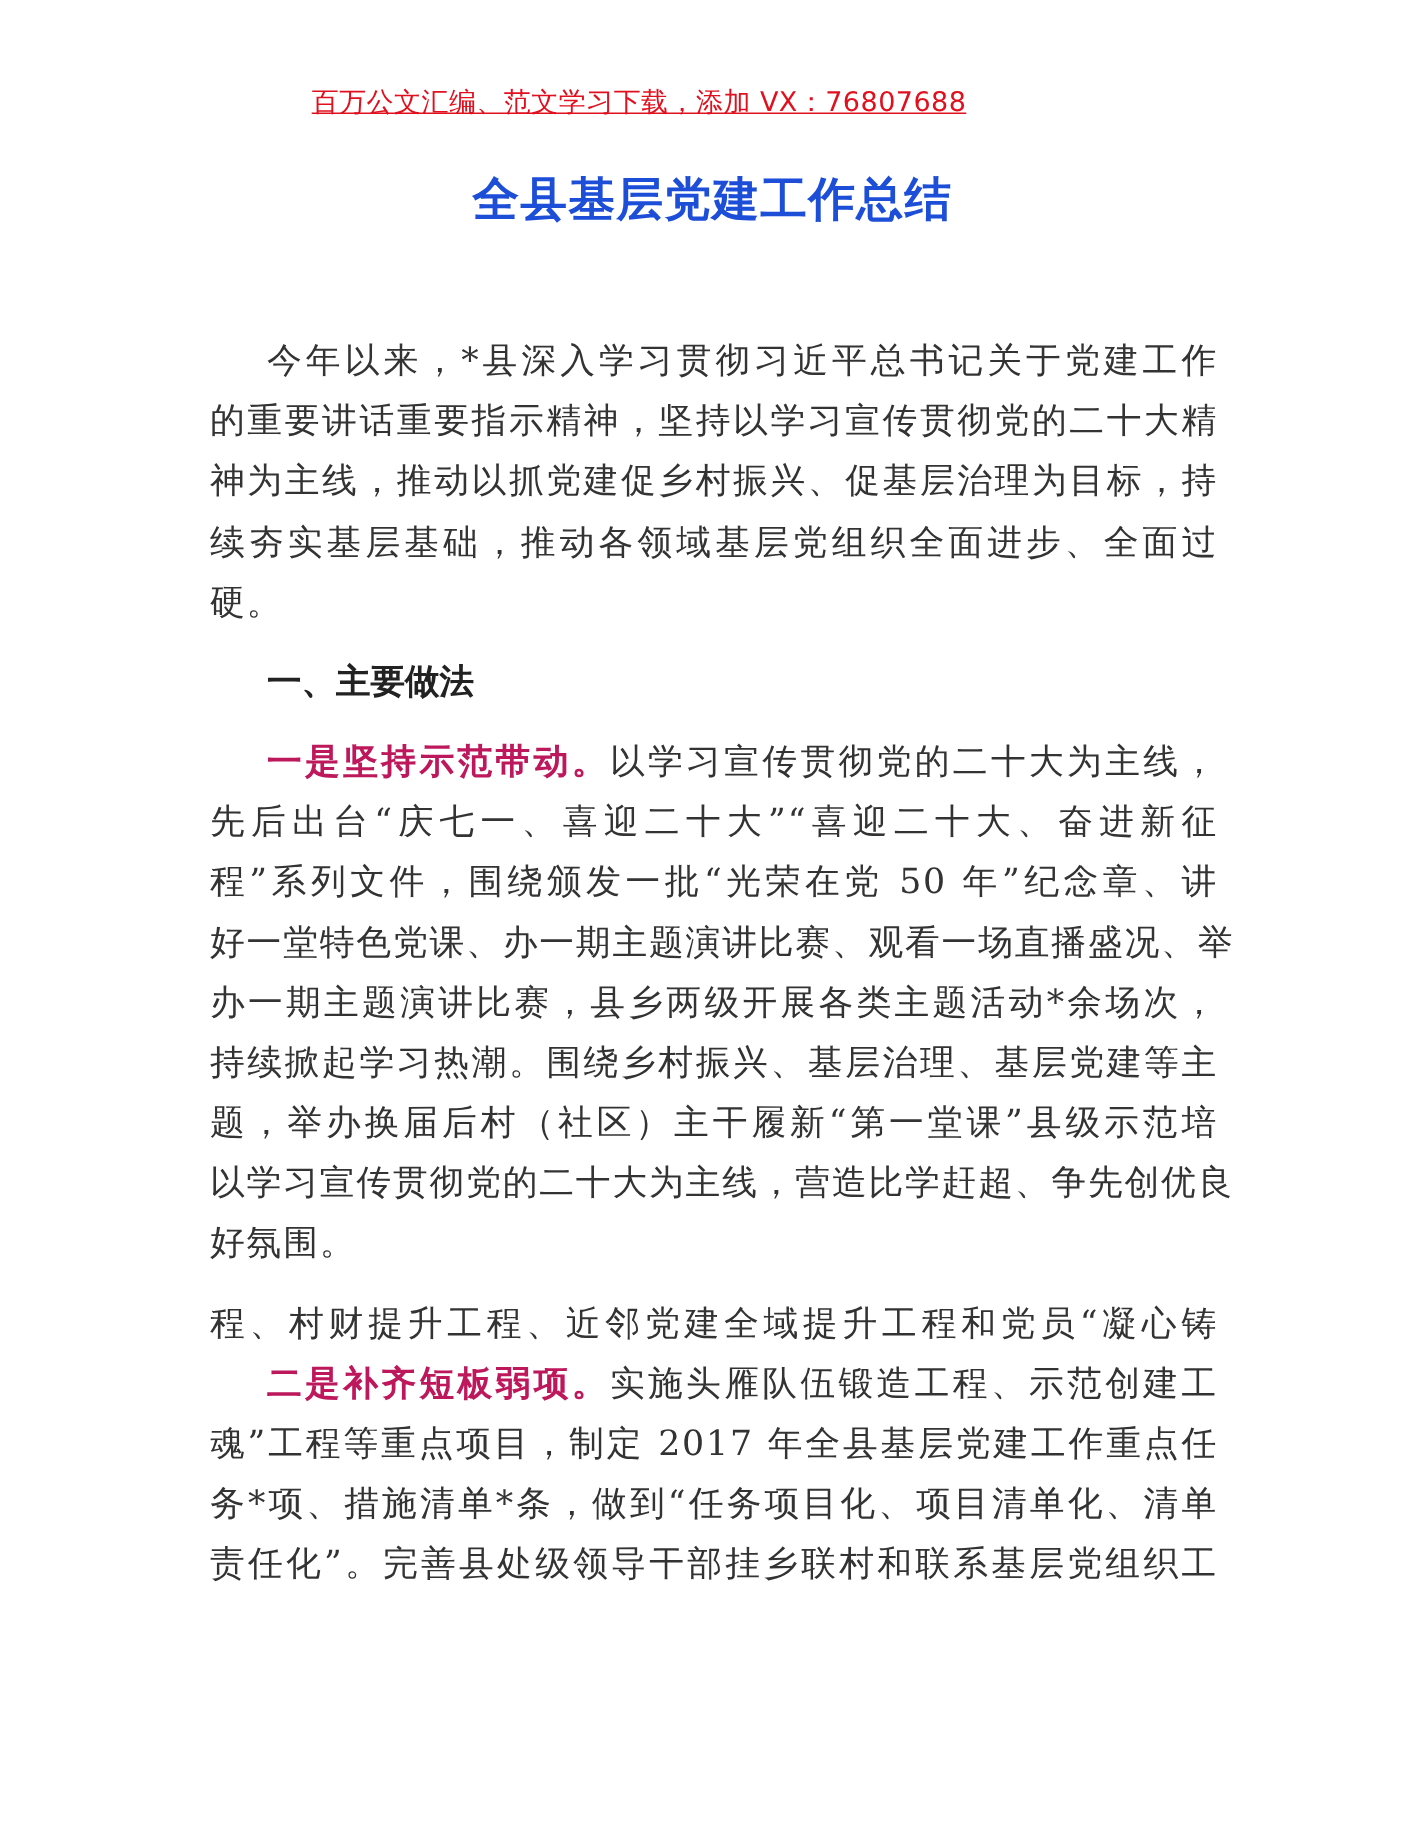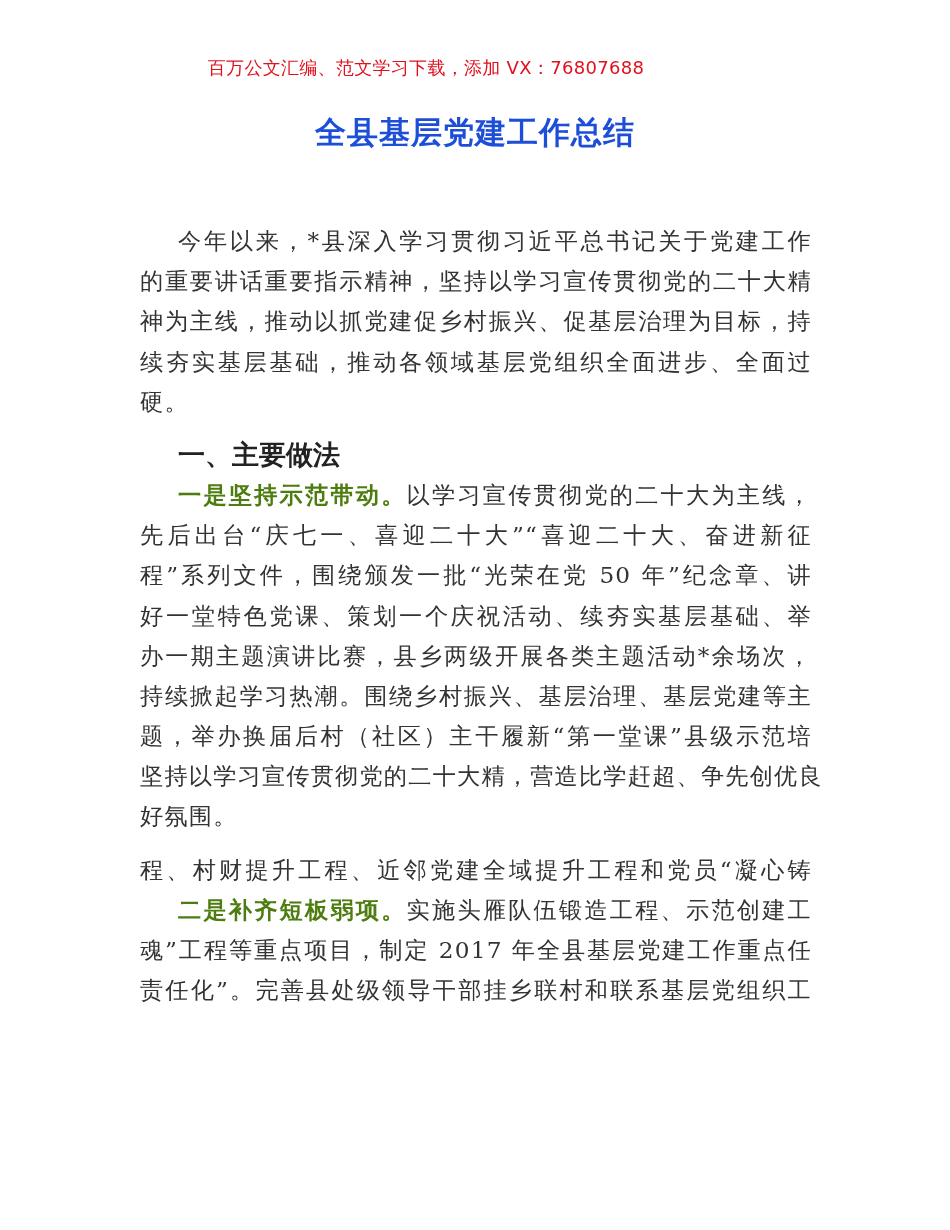--- a/index.html
+++ b/index.html
@@ -1,25 +1,25 @@
 <!DOCTYPE html>
 <html><head>
 <meta charset="utf-8">
 <style>
   html, body { margin: 0; padding: 0; background: #ffffff; }
   body { width: 950px; height: 1230px; position: relative; overflow: hidden; font-family: "DejaVu Serif", "Liberation Serif", serif; color: #333333; }
-  .watermark { position: absolute; top: 56px; left: 0; width: 852px; text-align: center; color: #e0101e; font-family: "DejaVu Sans", "Liberation Sans", sans-serif; font-size: 18px; letter-spacing: 0.3px; }
+  .watermark { position: absolute; top: 56px; left: 0; width: 852px; text-align: center; color: #e0101e; font-family: "DejaVu Sans", "Liberation Sans", sans-serif; font-size: 18px; letter-spacing: 0.3px; text-decoration: underline; }
   .title { position: absolute; top: 112px; left: 0; width: 950px; text-align: center; font-family: "DejaVu Sans", "Liberation Sans", sans-serif; font-weight: bold; font-size: 31px; color: #1d4ed8; letter-spacing: 1px; }
   .body { position: absolute; left: 140px; width: 672px; top: 221px; }
   .line { height: 40.2px; line-height: 40.2px; font-size: 23.2px; white-space: nowrap; letter-spacing: 1.2px; }
   .para { margin-bottom: 13px; }
   .indent { padding-left: 38px; }
   .just { text-align-last: justify; text-align: justify; }
-  .bold { font-weight: bold; font-family: "DejaVu Sans", "Liberation Sans", sans-serif; color: #4d7c0f; }
-  .heading { height: 40px; line-height: 40px; font-size: 27px; padding-left: 38px; font-weight: bold; font-family: "DejaVu Sans", "Liberation Sans", sans-serif; color: #222; }
+  .bold { font-weight: bold; font-family: "DejaVu Sans", "Liberation Sans", sans-serif; color: #be185d; }
+  .heading { height: 40px; line-height: 40px; font-size: 23px; padding-left: 38px; font-weight: bold; font-family: "DejaVu Sans", "Liberation Sans", sans-serif; color: #222; margin-bottom: 13px; }
 </style>
 </head>
 <body>
 
 <div class="watermark">百万公文汇编、范文学习下载，添加 VX：76807688</div>
 <div class="title">全县基层党建工作总结</div>
 
 <div class="body">
   <div class="para">
     <div class="line just indent">今年以来，*县深入学习贯彻习近平总书记关于党建工作</div>
@@ -28,27 +28,28 @@
     <div class="line just">续夯实基层基础，推动各领域基层党组织全面进步、全面过</div>
     <div class="line">硬。</div>
   </div>
 
   <div class="heading">一、主要做法</div>
 
   <div class="para">
     <div class="line just indent"><span class="bold">一是坚持示范带动。</span><span>以学习宣传贯彻党的二十大为主线，</span></div>
     <div class="line just">先后出台“庆七一、喜迎二十大”“喜迎二十大、奋进新征</div>
     <div class="line just">程”系列文件，围绕颁发一批“光荣在党 50 年”纪念章、讲</div>
-    <div class="line just">好一堂特色党课、策划一个庆祝活动、续夯实基层基础、举</div>
+    <div class="line just">好一堂特色党课、办一期主题演讲比赛、观看一场直播盛况、举</div>
     <div class="line just">办一期主题演讲比赛，县乡两级开展各类主题活动*余场次，</div>
     <div class="line just">持续掀起学习热潮。围绕乡村振兴、基层治理、基层党建等主</div>
     <div class="line just">题，举办换届后村（社区）主干履新“第一堂课”县级示范培</div>
-    <div class="line just">坚持以学习宣传贯彻党的二十大精，营造比学赶超、争先创优良</div>
+    <div class="line just">以学习宣传贯彻党的二十大为主线，营造比学赶超、争先创优良</div>
     <div class="line">好氛围。</div>
   </div>
 
   <div class="para">
     <div class="line just">程、村财提升工程、近邻党建全域提升工程和党员“凝心铸</div>
     <div class="line just indent"><span class="bold">二是补齐短板弱项。</span><span>实施头雁队伍锻造工程、示范创建工</span></div>
     <div class="line just">魂”工程等重点项目，制定 2017 年全县基层党建工作重点任</div>
+    <div class="line just">务*项、措施清单*条，做到“任务项目化、项目清单化、清单</div>
     <div class="line just">责任化”。完善县处级领导干部挂乡联村和联系基层党组织工</div>
   </div>
 </div>
 
 </body></html>

